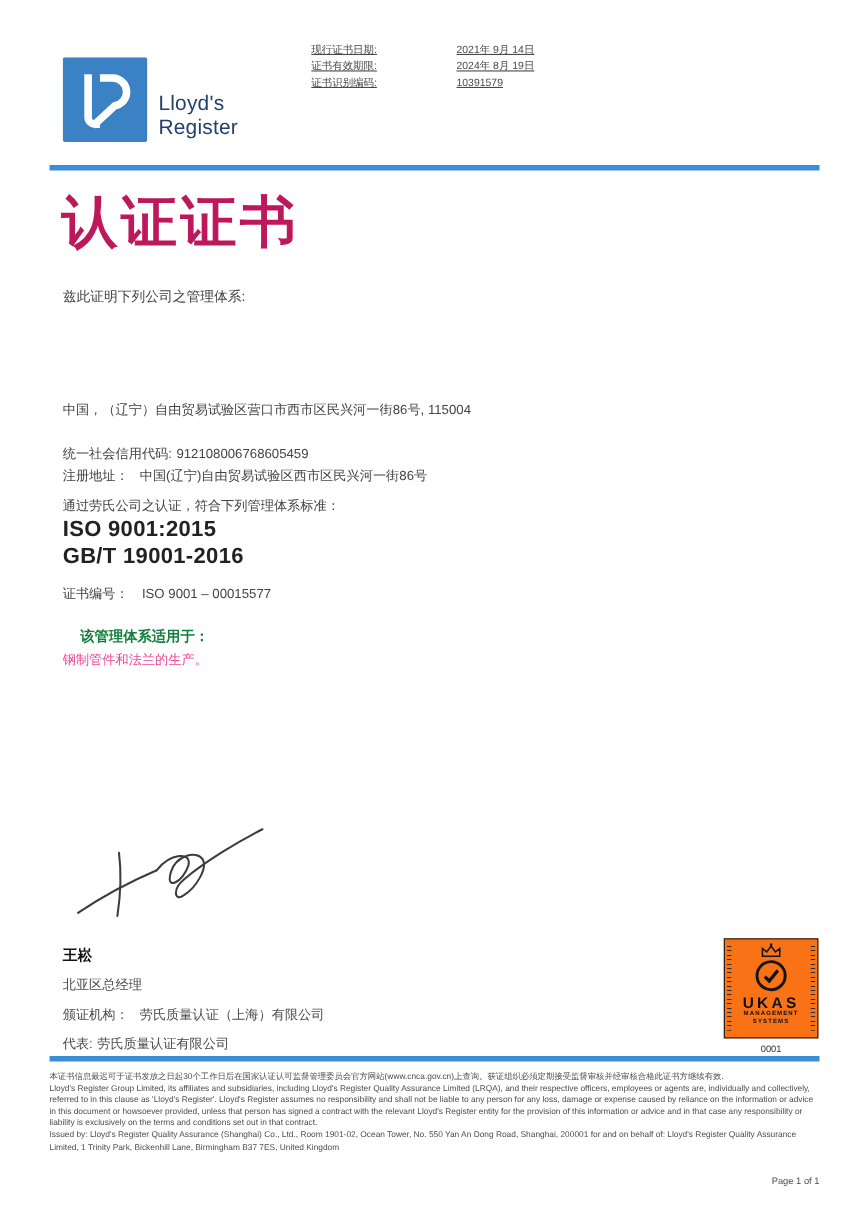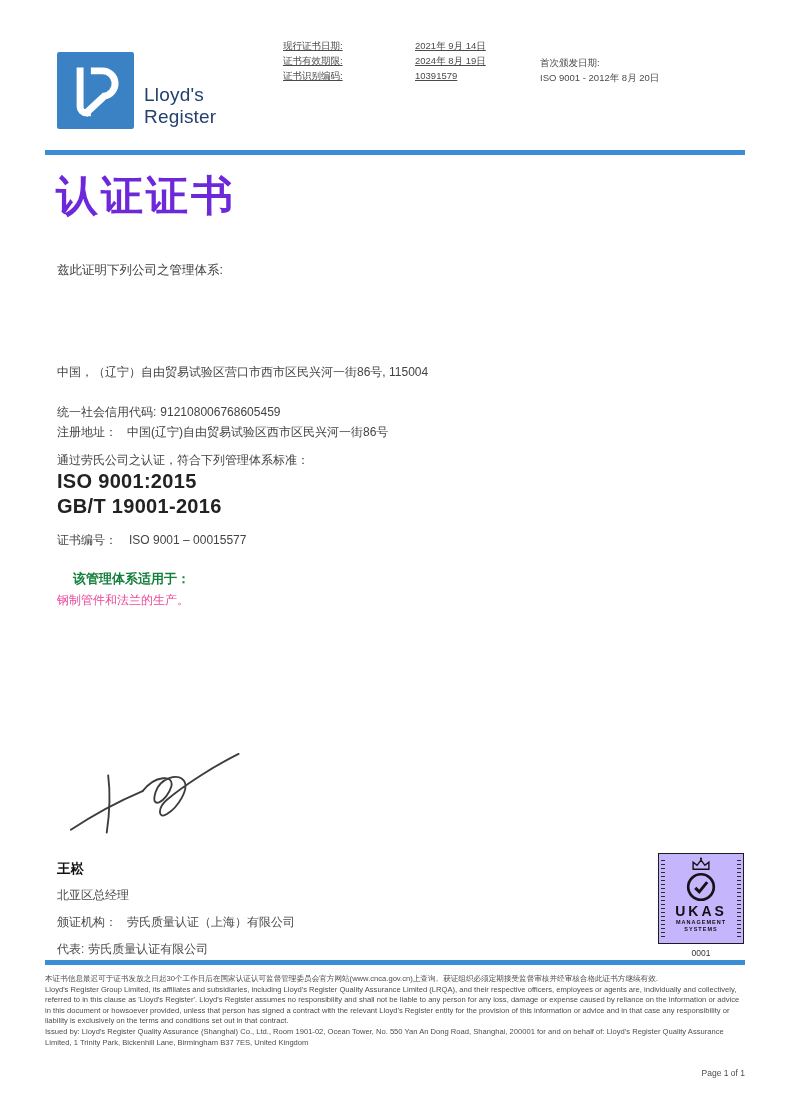--- a/index.html
+++ b/index.html
@@ -20,21 +20,21 @@
   .cert-fields .lbl { width:132px; }
   .cert-fields .val { color:#4a4a4a; }
   .first-issue { position:absolute; left:540px; top:55px; font-size:9.5px; line-height:15px; color:#4a4a4a; }
   .rule { position:absolute; left:45px; width:700px; height:5px; background:#3b8ed6; }
   .rule-top { top:150px; }
   .rule-bottom { top:960px; }
   
   .doc-title {
     position:absolute; left:56px; top:168px;
     font-family:"DejaVu Serif", serif;
-    font-size:42px; font-weight:700; color:#6d28d9; letter-spacing:3px;
+    font-size:51px; font-weight:700; color:#be185d; letter-spacing:3px;
   }
   .intro-line { position:absolute; left:57px; top:262px; font-size:12.5px; color:#3f3f3f; }
   .company-name {
     position:absolute; left:56px; top:296px;
     font-size:31px; font-weight:700; color:#3d9ae4; letter-spacing:1px;
   }
   .body-line { position:absolute; left:57px; font-size:12px; color:#434343; }
   .body-line .lbl { margin-right:10px; }
   .standards {
     position:absolute; left:57px; top:469px;
@@ -46,21 +46,21 @@
   .scope-text { position:absolute; left:57px; top:592px; font-size:12px; color:#ec4899; }
   
   .signature { position:absolute; left:58px; top:744px; width:215px; height:110px; }
   .sig-name { position:absolute; left:57px; top:860px; font-size:13.5px; font-weight:700; color:#111; }
   .sig-title { position:absolute; left:57px; top:887px; font-size:12px; color:#4a4a4a; }
   .sig-issuer { position:absolute; left:57px; top:914px; font-size:12px; color:#4a4a4a; }
   .sig-issuer .lbl { margin-right:10px; }
   .sig-behalf { position:absolute; left:57px; top:941px; font-size:12px; color:#4a4a4a; }
   .sig-behalf .lbl { margin-right:4px; }
   
-  .ukas { position:absolute; left:658px; top:853px; width:86px; height:91px; border:1.5px solid #1c1c1c; background:#c4b5fd; }
+  .ukas { position:absolute; left:658px; top:853px; width:86px; height:91px; border:1.5px solid #1c1c1c; background:#f97316; }
   .ukas::before, .ukas::after {
     content:""; position:absolute; top:6px; bottom:6px; width:4px;
     background:repeating-linear-gradient(to bottom, #2b2b2b 0 1px, transparent 1px 4px);
   }
   .ukas::before { left:2px; }
   .ukas::after { right:2px; }
   .ukas-inner { width:100%; height:100%; display:flex; flex-direction:column; align-items:center; padding-top:3px; }
   .ukas-crown { width:22px; height:14px; }
   .ukas-check { width:30px; height:30px; margin-top:1px; }
   .ukas-word { font-size:14px; font-weight:700; letter-spacing:3px; color:#101010; margin-top:1px; }
@@ -92,24 +92,20 @@
       <span class="val">2021年 9月 14日</span>
     </div>
     <div class="row">
       <span class="lbl">证书有效期限:</span>
       <span class="val">2024年 8月 19日</span>
     </div>
     <div class="row">
       <span class="lbl">证书识别编码:</span>
       <span class="val">10391579</span>
     </div>
-  </div>
-  <div class="first-issue">
-    <div>首次颁发日期:</div>
-    <div>ISO 9001 - 2012年 8月 20日</div>
   </div>
 
   <div class="rule rule-top"></div>
 
   <div class="doc-title">认证证书</div>
   <div class="intro-line">兹此证明下列公司之管理体系:</div>
 
   <div class="body-line" style="top:364px;">中国，（辽宁）自由贸易试验区营口市西市区民兴河一街86号, 115004</div>
 
   <div class="body-line" style="top:404px;">

